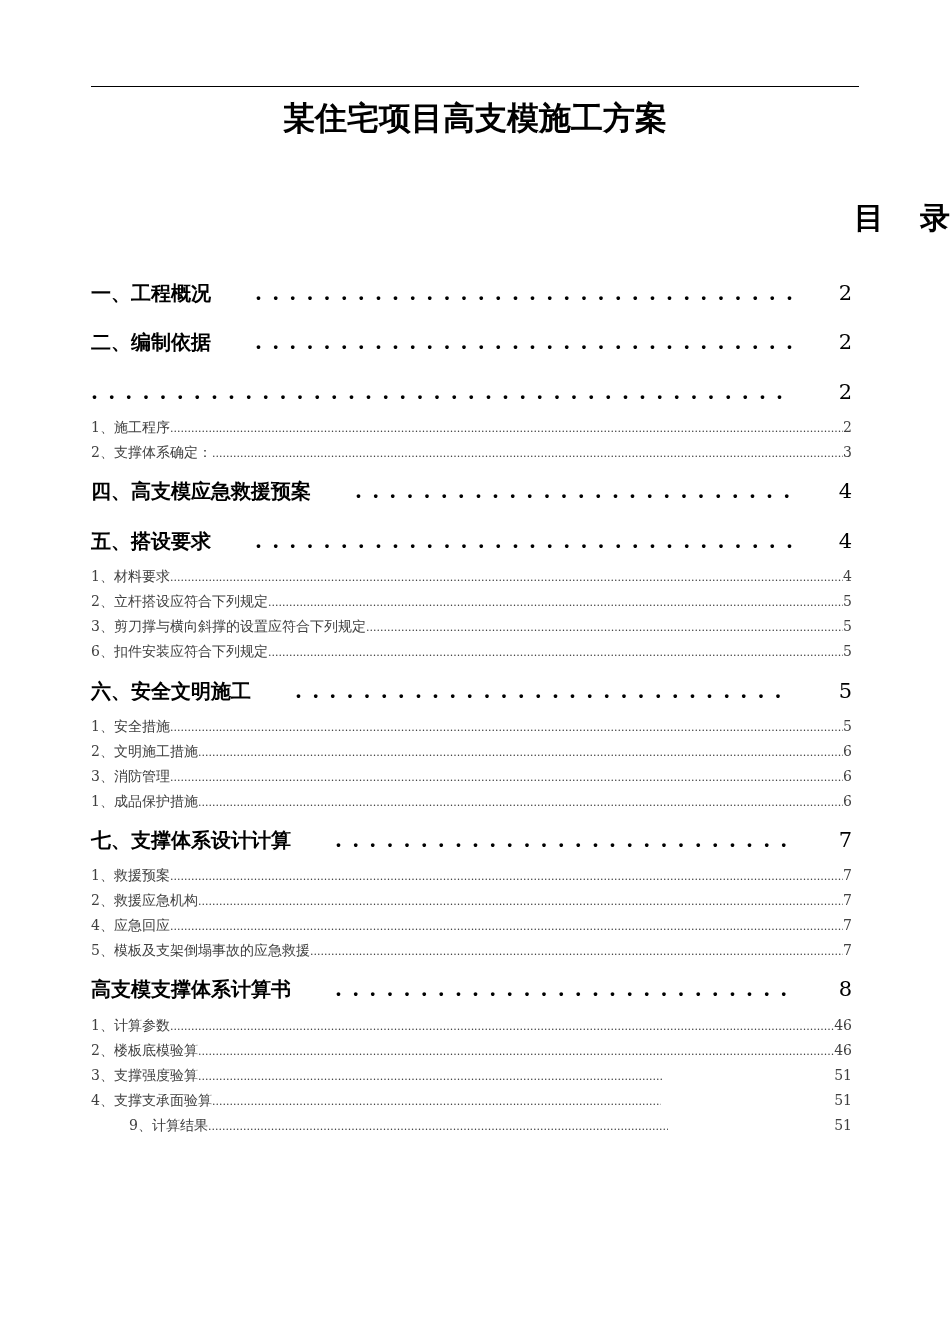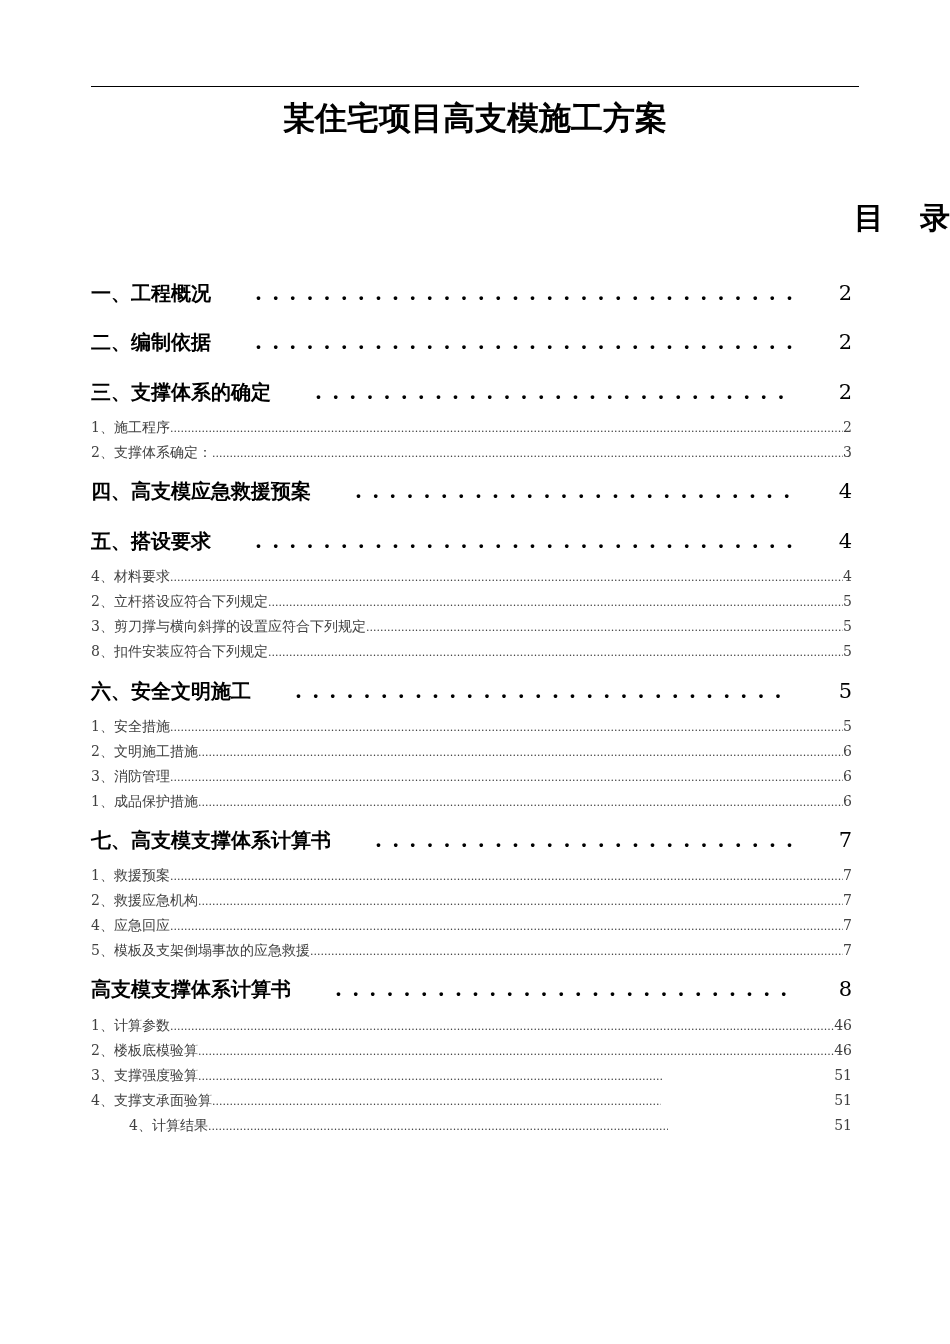--- a/index.html
+++ b/index.html
@@ -47,21 +47,20 @@
     <span class="label">一、工程概况</span>
     <span class="leader"></span>
     <span class="page-num">2</span>
   </div>
   <div class="entry h1" style="top:327px">
     <span class="label">二、编制依据</span>
     <span class="leader"></span>
     <span class="page-num">2</span>
   </div>
   <div class="entry h1" style="top:377px">
-    <span class="label">三、支撑体系的确定</span>
     <span class="leader"></span>
     <span class="page-num">2</span>
   </div>
   <div class="entry h2" style="top:416px">
     <span class="label">1、施工程序</span>
     <span class="leader"></span>
     <span class="page-num">2</span>
   </div>
   <div class="entry h2" style="top:441px">
     <span class="label">2、支撑体系确定：</span>
@@ -74,36 +73,36 @@
     <span class="leader"></span>
     <span class="page-num">4</span>
   </div>
 
   <div class="entry h1" style="top:526px">
     <span class="label">五、搭设要求</span>
     <span class="leader"></span>
     <span class="page-num">4</span>
   </div>
   <div class="entry h2" style="top:565px">
-    <span class="label">4、材料要求</span>
+    <span class="label">1、材料要求</span>
     <span class="leader"></span>
     <span class="page-num">4</span>
   </div>
   <div class="entry h2" style="top:590px">
     <span class="label">2、立杆搭设应符合下列规定</span>
     <span class="leader"></span>
     <span class="page-num">5</span>
   </div>
   <div class="entry h2" style="top:615px">
     <span class="label">3、剪刀撑与横向斜撑的设置应符合下列规定</span>
     <span class="leader"></span>
     <span class="page-num">5</span>
   </div>
   <div class="entry h2" style="top:640px">
-    <span class="label">8、扣件安装应符合下列规定</span>
+    <span class="label">6、扣件安装应符合下列规定</span>
     <span class="leader"></span>
     <span class="page-num">5</span>
   </div>
 
   <div class="entry h1" style="top:676px">
     <span class="label">六、安全文明施工</span>
     <span class="leader"></span>
     <span class="page-num">5</span>
   </div>
   <div class="entry h2" style="top:715px">
@@ -121,21 +120,21 @@
     <span class="leader"></span>
     <span class="page-num">6</span>
   </div>
   <div class="entry h2" style="top:790px">
     <span class="label">1、成品保护措施</span>
     <span class="leader"></span>
     <span class="page-num">6</span>
   </div>
 
   <div class="entry h1" style="top:825px">
-    <span class="label">七、高支模支撑体系计算书</span>
+    <span class="label">七、支撑体系设计计算</span>
     <span class="leader"></span>
     <span class="page-num">7</span>
   </div>
   <div class="entry h2" style="top:864px">
     <span class="label">1、救援预案</span>
     <span class="leader"></span>
     <span class="page-num">7</span>
   </div>
   <div class="entry h2" style="top:889px">
     <span class="label">2、救援应急机构</span>
@@ -174,18 +173,18 @@
     <span class="spacer"></span>
     <span class="page-num">51</span>
   </div>
   <div class="entry h2 short" style="top:1089px">
     <span class="label">4、支撑支承面验算</span>
     <span class="leader" style="width:449px"></span>
     <span class="spacer"></span>
     <span class="page-num">51</span>
   </div>
   <div class="entry h2 short indent" style="top:1114px">
-    <span class="label">4、计算结果</span>
+    <span class="label">9、计算结果</span>
     <span class="leader" style="width:460px"></span>
     <span class="spacer"></span>
     <span class="page-num">51</span>
   </div>
 </div>
 
 </body></html>

